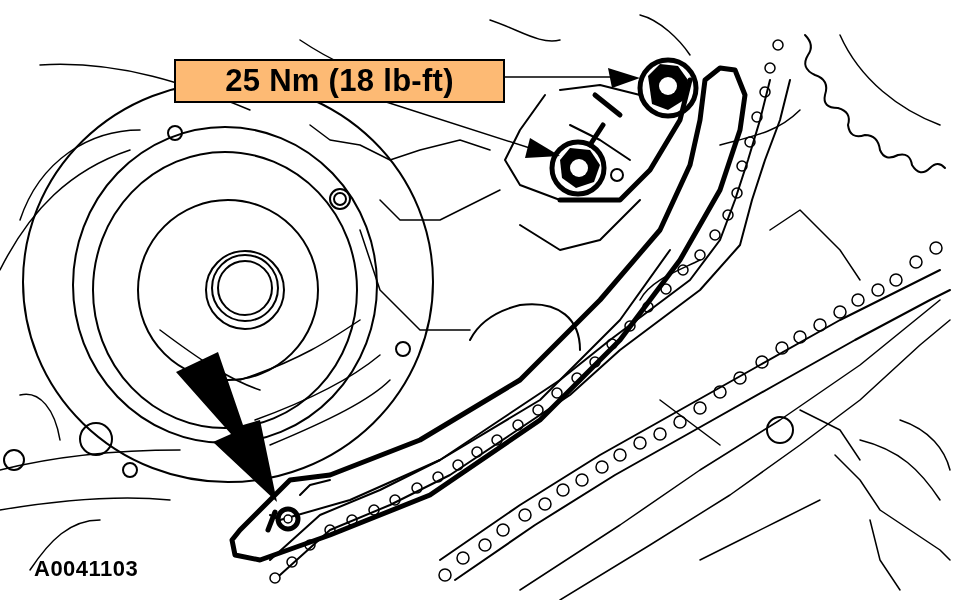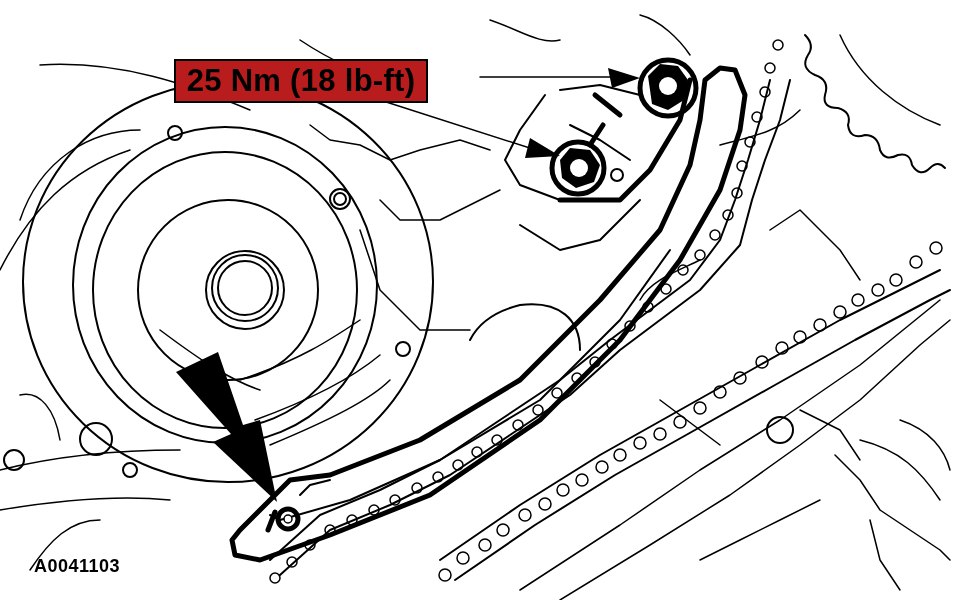--- a/index.html
+++ b/index.html
@@ -1,26 +1,26 @@
 <!DOCTYPE html>
 <html><head>
   <meta charset="utf-8">
   <style>
     html, body { margin: 0; padding: 0; background: #ffffff; }
     body { width: 960px; height: 600px; position: relative; overflow: hidden; font-family: "Liberation Sans", sans-serif; }
     #drawing { position: absolute; left: 0; top: 0; width: 960px; height: 600px; }
     .callout {
-      position: absolute; left: 174px; top: 59px; width: 254px; height: 44px;
-      border: 2px solid #000; background: #b91c1c; box-sizing: border-box;
+      position: absolute; left: 174px; top: 59px; width: 331px; height: 44px;
+      border: 2px solid #000; background: #fdba74; box-sizing: border-box;
       display: flex; align-items: center; justify-content: center;
       font-weight: bold; font-size: 31px; color: #000; letter-spacing: 0.3px;
     }
     .figure-id {
       position: absolute; left: 34px; top: 556px;
-      font-weight: bold; font-size: 18px; color: #000; letter-spacing: 0.5px;
+      font-weight: bold; font-size: 22px; color: #000; letter-spacing: 0.5px;
     }
     svg .l { fill: none; stroke: #000; stroke-width: 2; stroke-linecap: round; stroke-linejoin: round; }
     svg .t { fill: none; stroke: #000; stroke-width: 1.5; stroke-linecap: round; stroke-linejoin: round; }
     svg .h { fill: none; stroke: #000; stroke-width: 5; stroke-linecap: round; stroke-linejoin: round; }
     svg .f { fill: #000; stroke: none; }
   </style>
 </head>
 <body>
 
 <svg id="drawing" viewBox="0 0 960 600" xmlns="http://www.w3.org/2000/svg">

